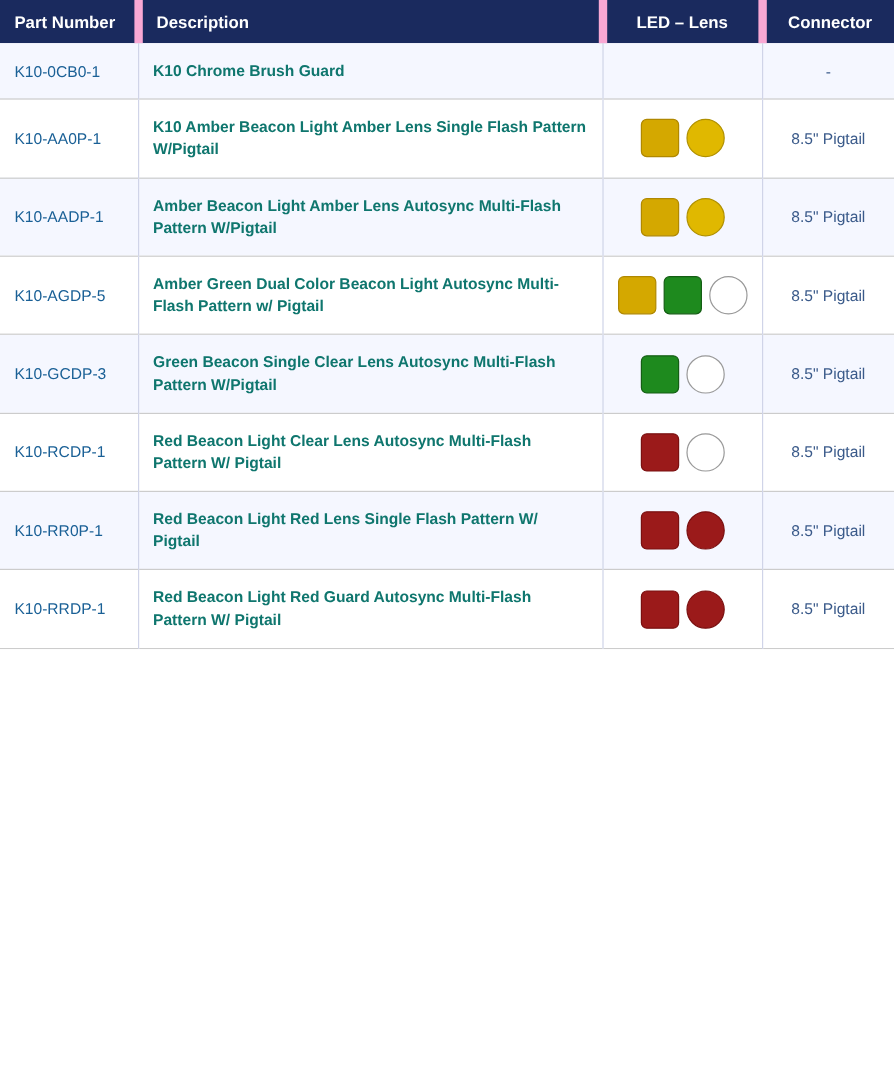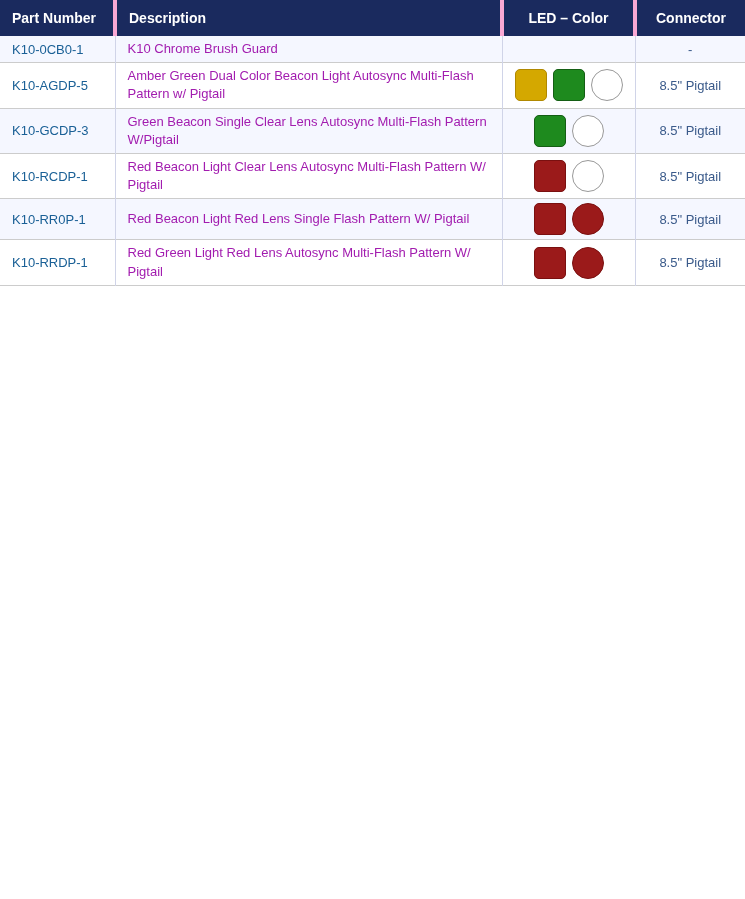--- a/index.html
+++ b/index.html
@@ -15,55 +15,56 @@
     }
     thead tr {
       background-color: #1a2a5e;
     }
     thead th {
       color: #fff;
       padding: 10px 12px;
       text-align: left;
       font-size: 14px;
       font-weight: 600;
-      border-right: 4px solid #f9a8d4;
+      border-right: 7px solid #f9a8d4;
     }
     thead th:last-child {
       border-right: none;
       margin-top: 44px;
     }
     thead th.center {
       text-align: center;
     }
     tbody tr {
       border-bottom: 1px solid #ccc;
     }
     tbody tr:nth-child(odd) {
       background-color: #f5f7ff;
     }
     tbody tr:nth-child(even) {
       background-color: #ffffff;
     }
     tbody td {
-      padding: 4px 12px;
+      padding: 14px 12px;
       vertical-align: middle;
       border-right: 1px solid #d0d4e8;
     }
     tbody td:last-child {
       border-right: none;
     }
     .td-part {
       color: #1a6096;
       font-weight: 500;
       white-space: nowrap;
       width: 115px;
     }
     .td-desc {
-      color: #a21caf;
+      color: #0f766e;
       line-height: 1.4;
+      font-weight: bold;
     }
     .td-led {
       width: 130px;
       text-align: center;
     }
     .td-connector {
       width: 110px;
       text-align: center;
       color: #3a5a8a;
       white-space: nowrap;
@@ -90,30 +91,52 @@
     }
   </style>
 </head>
 <body>
 
 <table>
   <thead>
     <tr>
       <th>Part Number</th>
       <th>Description</th>
-      <th class="center">LED – Color</th>
+      <th class="center">LED – Lens</th>
       <th class="center">Connector</th>
     </tr>
   </thead>
   <tbody id="table-body">
   <tr>
         <td class="td-part">K10-0CB0-1</td>
         <td class="td-desc">K10 Chrome Brush Guard</td>
         <td class="td-led"></td>
         <td class="td-connector">-</td>
+      </tr>
+      <tr>
+        <td class="td-part">K10-AA0P-1</td>
+        <td class="td-desc">K10 Amber Beacon Light Amber Lens Single Flash Pattern W/Pigtail</td>
+        <td class="td-led">
+          <div class="led-icons">
+            <span class="led-square" style="background-color: rgb(212, 168, 0); border-color: rgb(176, 136, 0);"></span>
+            <span class="led-circle" style="background-color: rgb(224, 184, 0); border-color: rgb(176, 144, 0);"></span>
+          </div>
+        </td>
+        <td class="td-connector">8.5" Pigtail</td>
+      </tr>
+      <tr>
+        <td class="td-part">K10-AADP-1</td>
+        <td class="td-desc">Amber Beacon Light Amber Lens Autosync Multi-Flash Pattern W/Pigtail</td>
+        <td class="td-led">
+          <div class="led-icons">
+            <span class="led-square" style="background-color: rgb(212, 168, 0); border-color: rgb(176, 136, 0);"></span>
+            <span class="led-circle" style="background-color: rgb(224, 184, 0); border-color: rgb(176, 144, 0);"></span>
+          </div>
+        </td>
+        <td class="td-connector">8.5" Pigtail</td>
       </tr>
       <tr>
         <td class="td-part">K10-AGDP-5</td>
         <td class="td-desc">Amber Green Dual Color Beacon Light Autosync Multi-Flash Pattern w/ Pigtail</td>
         <td class="td-led">
           <div class="led-icons">
             <span class="led-square" style="background-color: rgb(212, 168, 0); border-color: rgb(176, 136, 0);"></span>
             <span class="led-square" style="background-color: rgb(30, 138, 30); border-color: rgb(20, 94, 20);"></span>
             <span class="led-circle" style="background-color: rgb(255, 255, 255); border-color: rgb(153, 153, 153);"></span>
           </div>
@@ -148,21 +171,21 @@
         <td class="td-led">
           <div class="led-icons">
             <span class="led-square" style="background-color: rgb(155, 26, 26); border-color: rgb(122, 16, 16);"></span>
             <span class="led-circle" style="background-color: rgb(155, 26, 26); border-color: rgb(122, 16, 16);"></span>
           </div>
         </td>
         <td class="td-connector">8.5" Pigtail</td>
       </tr>
       <tr>
         <td class="td-part">K10-RRDP-1</td>
-        <td class="td-desc">Red Green Light Red Lens Autosync Multi-Flash Pattern W/ Pigtail</td>
+        <td class="td-desc">Red Beacon Light Red Guard Autosync Multi-Flash Pattern W/ Pigtail</td>
         <td class="td-led">
           <div class="led-icons">
             <span class="led-square" style="background-color: rgb(155, 26, 26); border-color: rgb(122, 16, 16);"></span>
             <span class="led-circle" style="background-color: rgb(155, 26, 26); border-color: rgb(122, 16, 16);"></span>
           </div>
         </td>
         <td class="td-connector">8.5" Pigtail</td>
       </tr>
     </tbody>
 </table>

